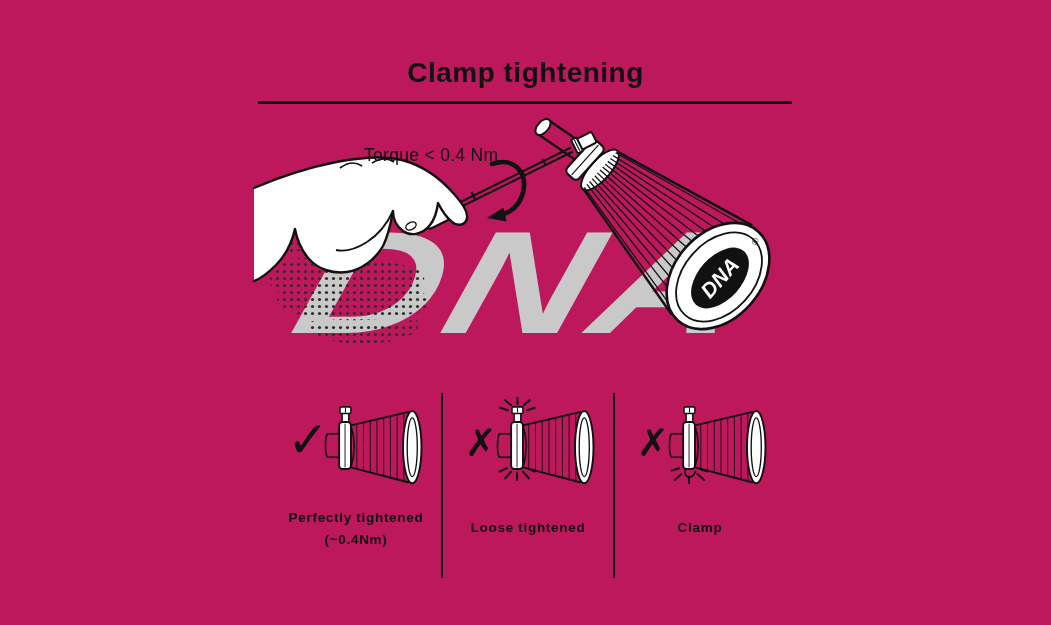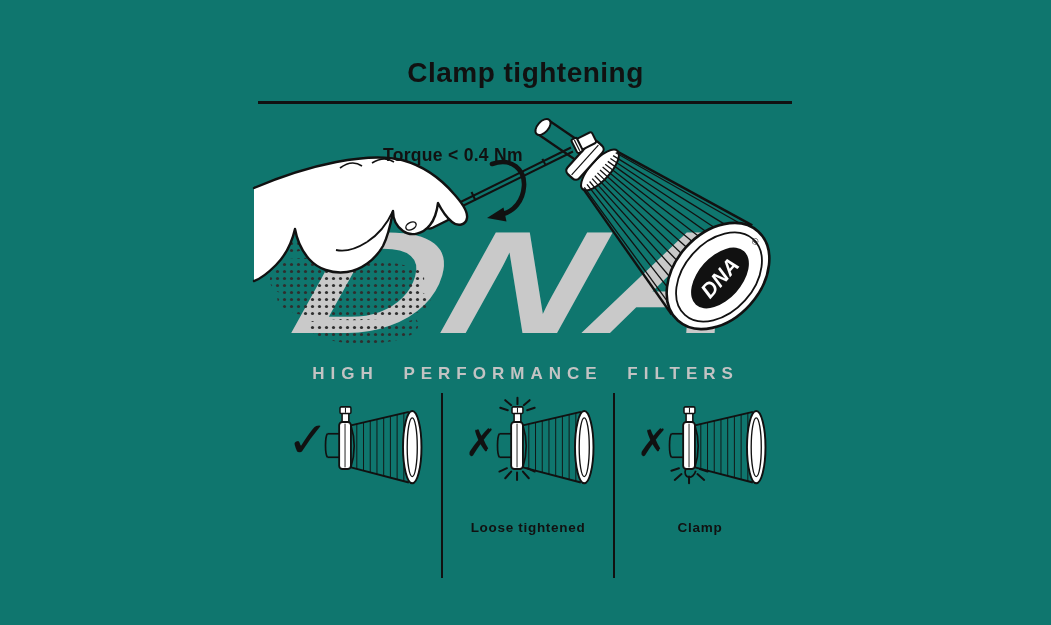--- a/index.html
+++ b/index.html
@@ -1,29 +1,29 @@
 <!DOCTYPE html>
 <html><head>
 <meta charset="utf-8">
 <style>
   html,body{margin:0;padding:0;background:#fff;}
-  .page{position:relative;width:1051px;height:625px;background:#0f766e;overflow:hidden;
+  .page{position:relative;width:1051px;height:625px;background:#be185d;overflow:hidden;
         font-family:"Liberation Sans",sans-serif;color:#111;}
 
   .title{position:absolute;top:57px;left:0;width:100%;margin:0;text-align:center;
          font-size:28px;font-weight:bold;letter-spacing:.5px;}
   .title-rule{position:absolute;left:258px;top:101px;width:534px;height:3px;background:#111;}
 
   .watermark{position:absolute;left:0;top:208px;width:100%;text-align:center;}
   .wm-logo{font-size:146px;line-height:150px;height:150px;font-weight:bold;font-style:italic;
            color:#c9c9c9;letter-spacing:4px;transform:scaleX(1.36) skewX(-12deg);transform-origin:50% 50%;}
   .wm-tagline{margin-top:6px;font-size:17px;font-weight:bold;letter-spacing:6px;word-spacing:14px;color:#c3c3c3;}
 
   .main-svg{position:absolute;left:240px;top:108px;}
-  .torque-label{position:absolute;left:383px;top:145px;font-size:17.5px;font-weight:bold;letter-spacing:.3px;}
+  .torque-label{position:absolute;left:364px;top:145px;font-size:17.5px;font-weight:normal;letter-spacing:.3px;}
 
   .panels{position:absolute;left:271px;top:393px;display:flex;}
   .panel{width:170px;height:185px;position:relative;}
   .panel:nth-child(n+2){border-left:2.5px solid #111;}
   .panel-figure svg{position:absolute;left:48px;top:2px;}
   .panel-mark{position:absolute;color:#111;font-family:"DejaVu Sans",sans-serif;}
   .mark-check{left:16px;top:18px;font-size:50px;}
   .mark-x{left:22px;top:28px;font-size:38px;font-weight:bold;}
   .panel-caption{position:absolute;top:114px;left:0;width:100%;text-align:center;
                  font-size:13.5px;font-weight:bold;letter-spacing:.7px;line-height:1.65;}
@@ -32,21 +32,20 @@
 </head>
 <body>
 
 <div class="page">
 
   <h1 class="title">Clamp tightening</h1>
   <div class="title-rule"></div>
 
   <div class="watermark">
     <div class="wm-logo">DNA</div>
-    <div class="wm-tagline">HIGH PERFORMANCE FILTERS</div>
   </div>
 
   <svg class="main-svg" width="560" height="285" viewBox="0 0 560 285">
     <defs>
       <pattern id="htdots" width="7" height="7" patternUnits="userSpaceOnUse">
         <circle cx="2.5" cy="2.5" r="1.6" fill="#2e2e2e"></circle>
       </pattern>
     </defs>
 
     <g>
@@ -160,20 +159,22 @@
   <div class="panels">
 
     <div class="panel">
       <div class="panel-figure">
         <span class="panel-mark mark-check">✓</span>
         <svg width="126" height="96" viewBox="0 0 150 114">
           <use href="#small-filter" y="6"></use>
         </svg>
       </div>
       <div class="panel-caption">
+        <div>Perfectly tightened</div>
+        <div>(~0.4Nm)</div>
       </div>
     </div>
 
     <div class="panel">
       <div class="panel-figure">
         <span class="panel-mark mark-x">✗</span>
         <svg width="126" height="96" viewBox="0 0 150 114">
           <use href="#small-filter" y="6"></use>
           <g stroke="#111" stroke-width="2.4" stroke-linecap="round">
             <line x1="31.5" y1="11" x2="31.5" y2="3"></line>

